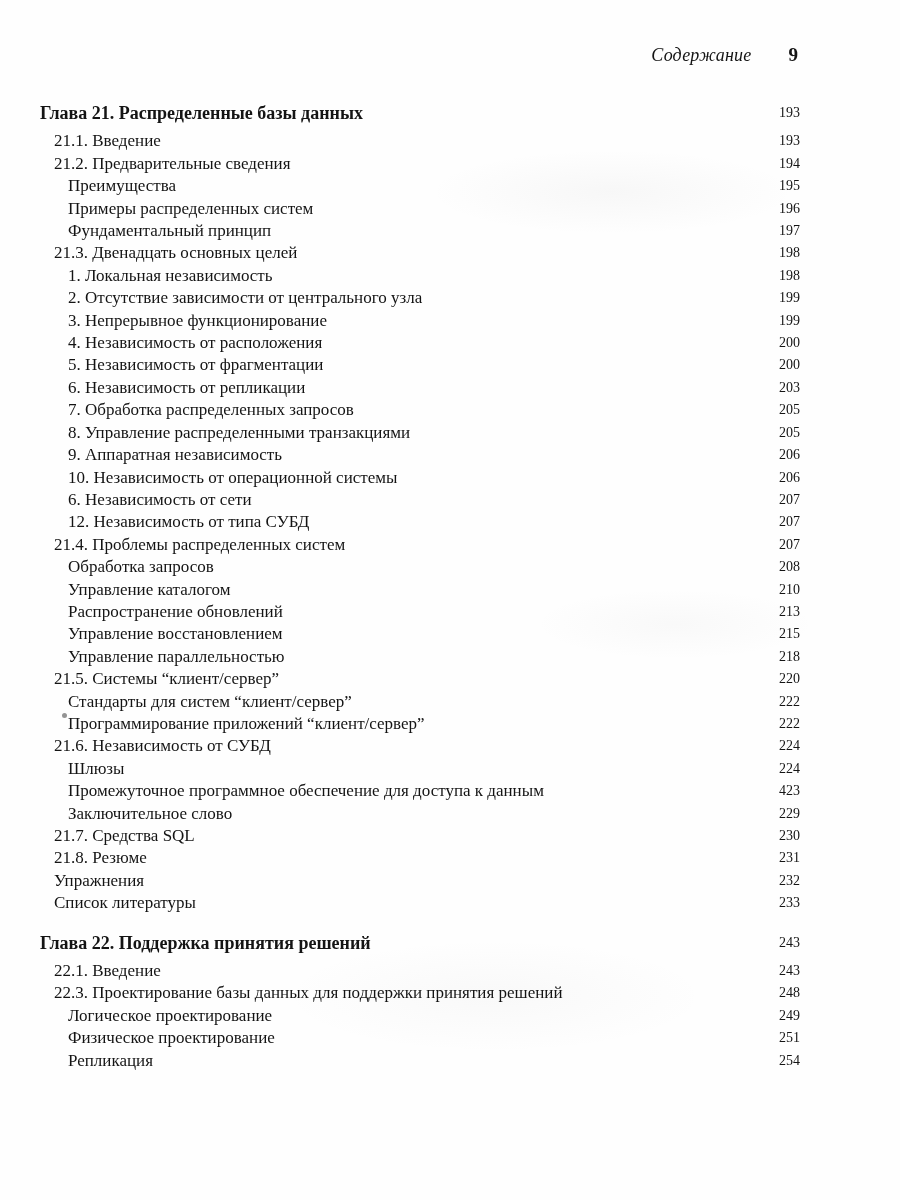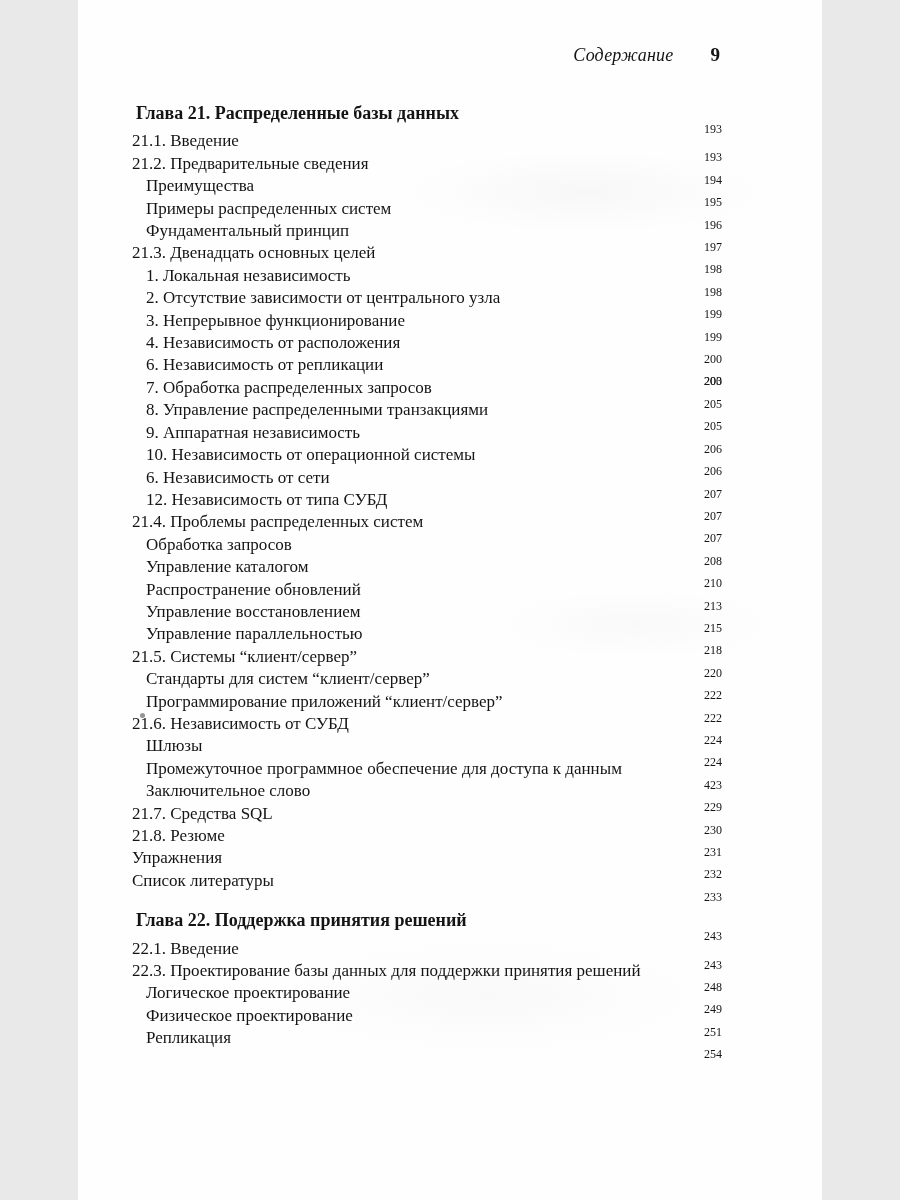--- a/index.html
+++ b/index.html
@@ -2,21 +2,21 @@
 <html><head>
 <meta charset="utf-8">
 <style>
   html, body {
     margin: 0;
     padding: 0;
     background: #e9e9e9;
   }
   .page {
     position: relative;
-    width: 744px;
+    width: 900px;
     height: 1200px;
     margin: 0 auto;
     background:
       radial-gradient(ellipse 260px 60px at 68% 16%, rgba(120,120,120,0.05), transparent 70%),
       radial-gradient(ellipse 200px 50px at 75% 52%, rgba(120,120,120,0.04), transparent 70%),
       radial-gradient(ellipse 300px 80px at 55% 83%, rgba(120,120,120,0.04), transparent 70%),
       #fefefe;
     overflow: hidden;
     font-family: "Liberation Serif", "DejaVu Serif", serif;
     color: #141414;
@@ -44,27 +44,26 @@
   .row {
     position: relative;
     line-height: 22.4px;
     font-size: 17px;
     white-space: nowrap;
   }
   .row .pg {
     position: absolute;
     top: 0;
     right: 100px;
-    font-size: 12px;
-    margin-top: 16px;
+    font-size: 14px;
   }
   .lvl-chapter {
     font-weight: 700;
     font-size: 18px;
-    padding-left: 58px;
+    padding-left: 40px;
     margin-bottom: 6px;
   }
   .lvl-chapter .pg { font-weight: 400; }
   .lvl-chapter.gap-before { margin-top: 17px; }
   .lvl-section { padding-left: 54px; }
   .lvl-sub { padding-left: 68px; }
   .speck {
     position: absolute;
     left: 62px;
     top: 713px;
@@ -89,21 +88,21 @@
       <div class="row lvl-section"><span class="title">21.1. Введение</span><span class="pg">193</span></div>
       <div class="row lvl-section"><span class="title">21.2. Предварительные сведения</span><span class="pg">194</span></div>
       <div class="row lvl-sub"><span class="title">Преимущества</span><span class="pg">195</span></div>
       <div class="row lvl-sub"><span class="title">Примеры распределенных систем</span><span class="pg">196</span></div>
       <div class="row lvl-sub"><span class="title">Фундаментальный принцип</span><span class="pg">197</span></div>
       <div class="row lvl-section"><span class="title">21.3. Двенадцать основных целей</span><span class="pg">198</span></div>
       <div class="row lvl-sub"><span class="title">1. Локальная независимость</span><span class="pg">198</span></div>
       <div class="row lvl-sub"><span class="title">2. Отсутствие зависимости от центрального узла</span><span class="pg">199</span></div>
       <div class="row lvl-sub"><span class="title">3. Непрерывное функционирование</span><span class="pg">199</span></div>
       <div class="row lvl-sub"><span class="title">4. Независимость от расположения</span><span class="pg">200</span></div>
-      <div class="row lvl-sub"><span class="pg">200</span></div>
+      <div class="row lvl-sub"><span class="title">5. Независимость от фрагментации</span><span class="pg">200</span></div>
       <div class="row lvl-sub"><span class="title">6. Независимость от репликации</span><span class="pg">203</span></div>
       <div class="row lvl-sub"><span class="title">7. Обработка распределенных запросов</span><span class="pg">205</span></div>
       <div class="row lvl-sub"><span class="title">8. Управление распределенными транзакциями</span><span class="pg">205</span></div>
       <div class="row lvl-sub"><span class="title">9. Аппаратная независимость</span><span class="pg">206</span></div>
       <div class="row lvl-sub"><span class="title">10. Независимость от операционной системы</span><span class="pg">206</span></div>
       <div class="row lvl-sub"><span class="title">6. Независимость от сети</span><span class="pg">207</span></div>
       <div class="row lvl-sub"><span class="title">12. Независимость от типа СУБД</span><span class="pg">207</span></div>
       <div class="row lvl-section"><span class="title">21.4. Проблемы распределенных систем</span><span class="pg">207</span></div>
       <div class="row lvl-sub"><span class="title">Обработка запросов</span><span class="pg">208</span></div>
       <div class="row lvl-sub"><span class="title">Управление каталогом</span><span class="pg">210</span></div>

